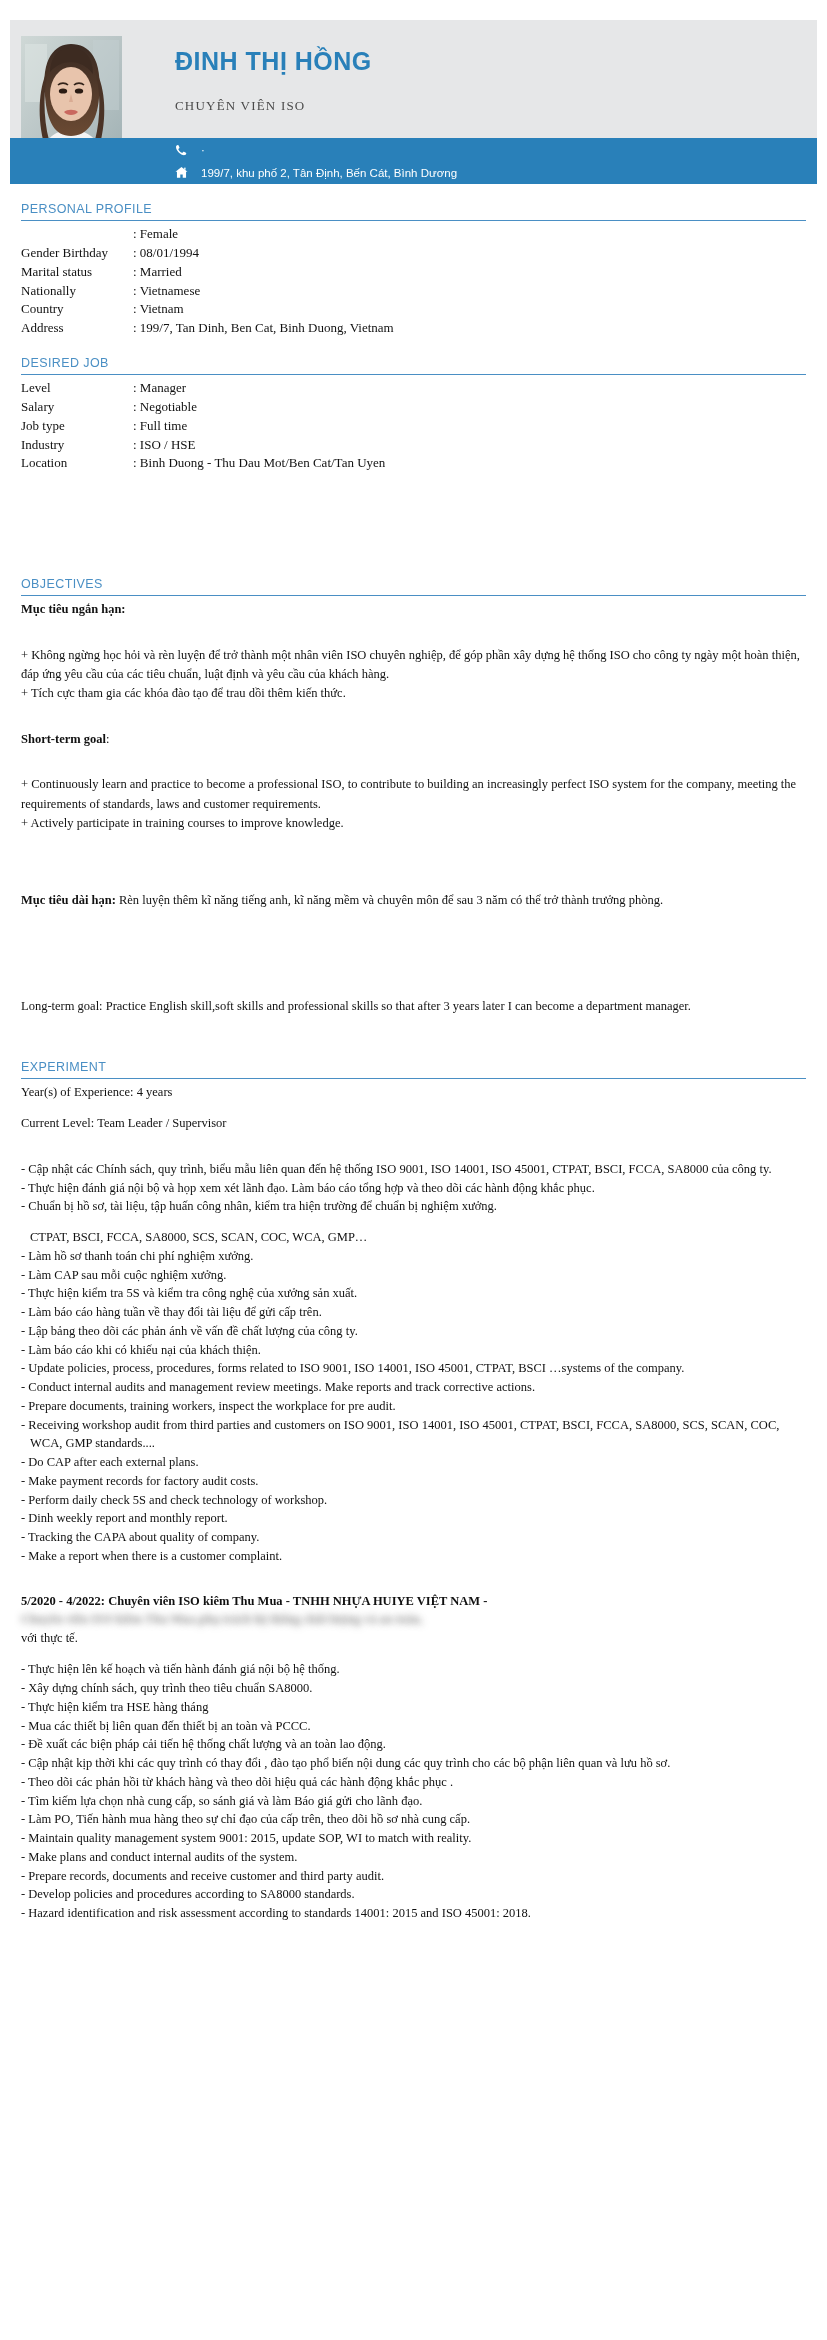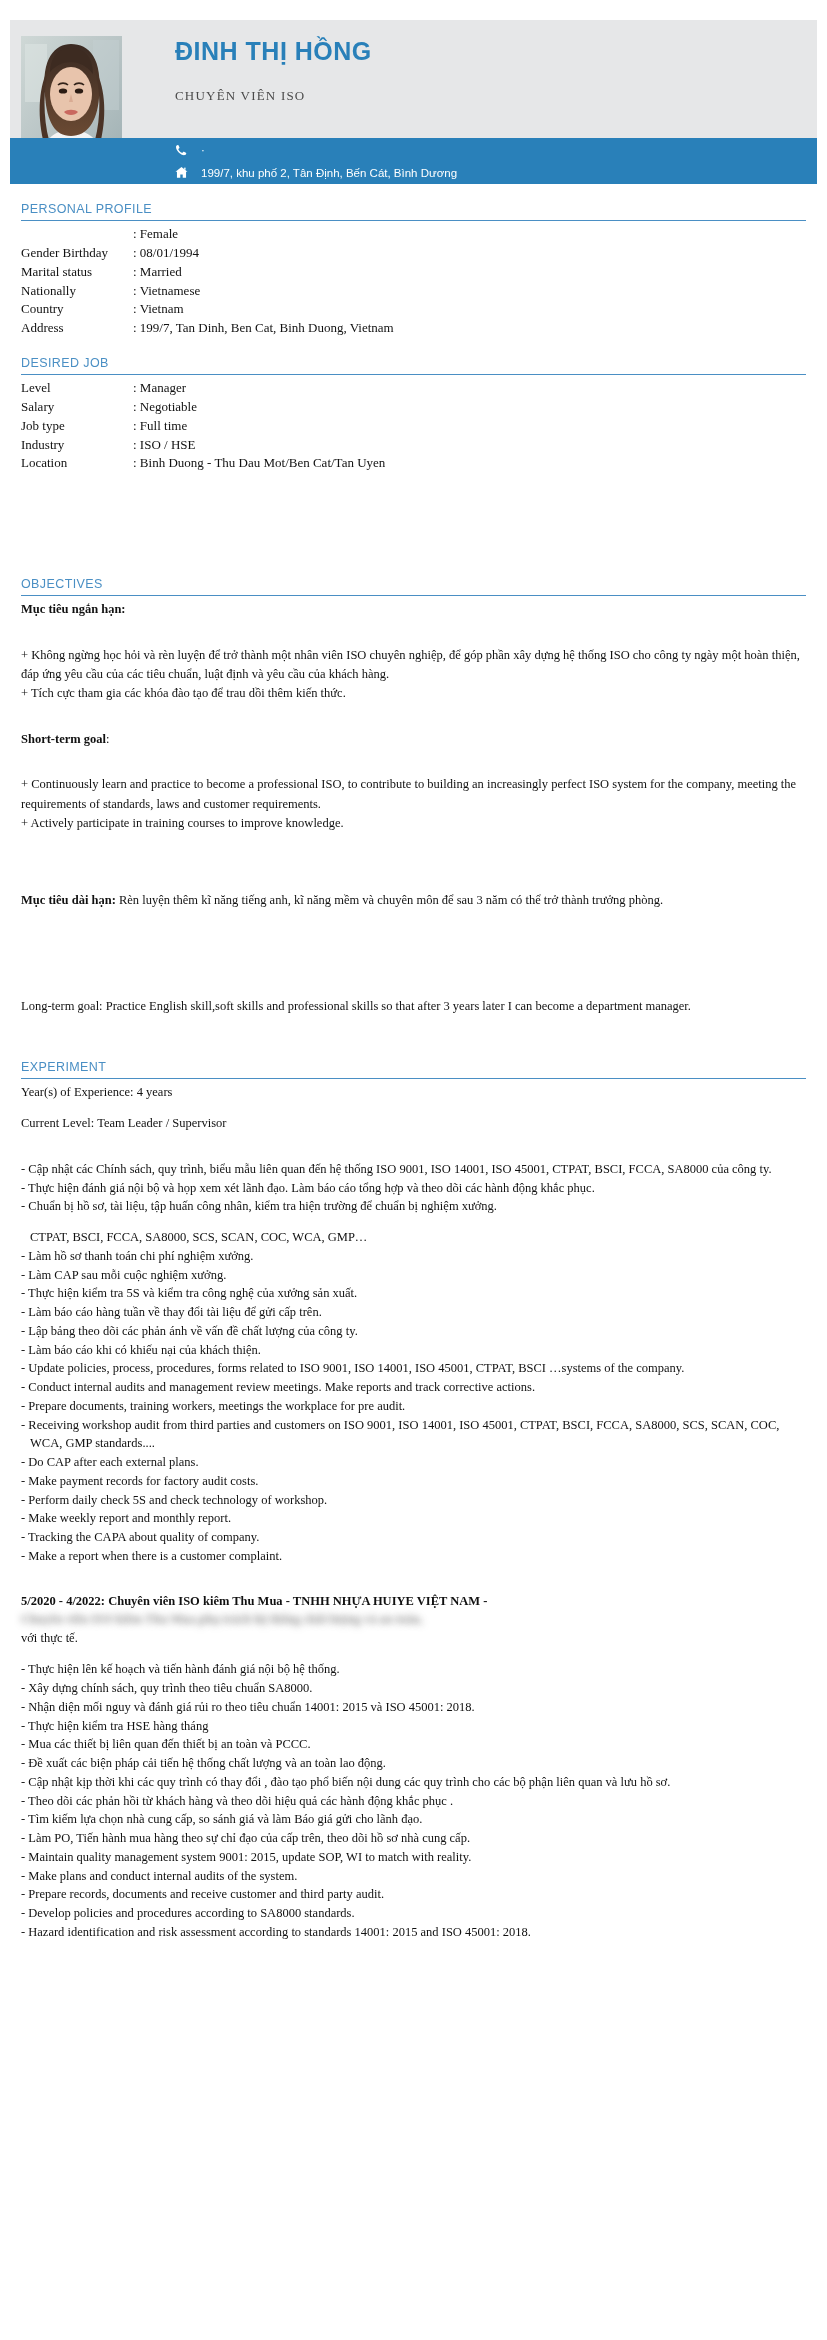--- a/index.html
+++ b/index.html
@@ -22,21 +22,21 @@
 
   
   .header-band {
     position: relative;
     background: #e6e7e8;
     height: 118px;
     margin: 0 10px;
   }
   .header-inner {
     padding-left: 165px;
-    padding-top: 18px;
+    padding-top: 28px;
   }
   .cv-name {
     font-family: "Liberation Sans", "DejaVu Sans", sans-serif;
     font-size: 25px;
     font-weight: bold;
     color: #2980b9;
     letter-spacing: 0.5px;
     line-height: 1.1;
     margin: 0;
   }
@@ -350,42 +350,41 @@
 
     <ul class="bullets">
       <li>- Làm hồ sơ thanh toán chi phí nghiệm xưởng.</li>
       <li>- Làm CAP sau mỗi cuộc nghiệm xưởng.</li>
       <li>- Thực hiện kiểm tra 5S và kiểm tra công nghệ của xưởng sản xuất.</li>
       <li>- Làm báo cáo hàng tuần về thay đổi tài liệu để gửi cấp trên.</li>
       <li>- Lập bảng theo dõi các phản ánh về vấn đề chất lượng của công ty.</li>
       <li>- Làm báo cáo khi có khiếu nại của khách thiện.</li>
       <li>- Update policies, process, procedures, forms related to ISO 9001, ISO 14001, ISO 45001, CTPAT, BSCI …systems of the company.</li>
       <li>- Conduct internal audits and management review meetings. Make reports and track corrective actions.</li>
-      <li>- Prepare documents, training workers, meetings the workplace for pre audit.</li>
+      <li>- Prepare documents, training workers, inspect the workplace for pre audit.</li>
       <li>- Receiving workshop audit from third parties and customers on ISO 9001, ISO 14001, ISO 45001, CTPAT, BSCI, FCCA, SA8000, SCS, SCAN, COC, WCA, GMP standards....</li>
       <li>- Do CAP after each external plans.</li>
       <li>- Make payment records for factory audit costs.</li>
       <li>- Perform daily check 5S and check technology of workshop.</li>
-      <li>- Make weekly report and monthly report.</li>
+      <li>- Dinh weekly report and monthly report.</li>
       <li>- Tracking the CAPA about quality of company.</li>
       <li>- Make a report when there is a customer complaint.</li>
     </ul>
 
     <div class="spacer-md"></div>
 
     <div class="job-head">5/2020 - 4/2022: Chuyên viên ISO kiêm Thu Mua - TNHH NHỰA HUIYE VIỆT NAM -</div>
     <div class="job-head-cont blurred">Chuyên viên ISO kiêm Thu Mua phụ trách hệ thống chất lượng và an toàn,</div>
     <div class="para">với thực tế.</div>
 
     <div class="spacer-sm"></div>
 
     <ul class="bullets">
       <li>- Thực hiện lên kế hoạch và tiến hành đánh giá nội bộ hệ thống.</li>
       <li>- Xây dựng chính sách, quy trình theo tiêu chuẩn SA8000.</li>
-      <li>- Nhận diện mối nguy và đánh giá rủi ro theo tiêu chuẩn 14001: 2015 và ISO 45001: 2018.</li>
       <li>- Thực hiện kiểm tra HSE hàng tháng</li>
       <li>- Mua các thiết bị liên quan đến thiết bị an toàn và PCCC.</li>
       <li>- Đề xuất các biện pháp cải tiến hệ thống chất lượng và an toàn lao động.</li>
       <li>- Cập nhật kịp thời khi các quy trình có thay đổi , đào tạo phổ biến nội dung các quy trình cho các bộ phận liên quan và lưu hồ sơ.</li>
       <li>- Theo dõi các phản hồi từ khách hàng và theo dõi hiệu quả các hành động khắc phục .</li>
       <li>- Tìm kiếm lựa chọn nhà cung cấp, so sánh giá và làm Báo giá gửi cho lãnh đạo.</li>
       <li>- Làm PO, Tiến hành mua hàng theo sự chỉ đạo của cấp trên, theo dõi hồ sơ nhà cung cấp.</li>
       <li>- Maintain quality management system 9001: 2015, update SOP, WI to match with reality.</li>
       <li>- Make plans and conduct internal audits of the system.</li>
       <li>- Prepare records, documents and receive customer and third party audit.</li>

